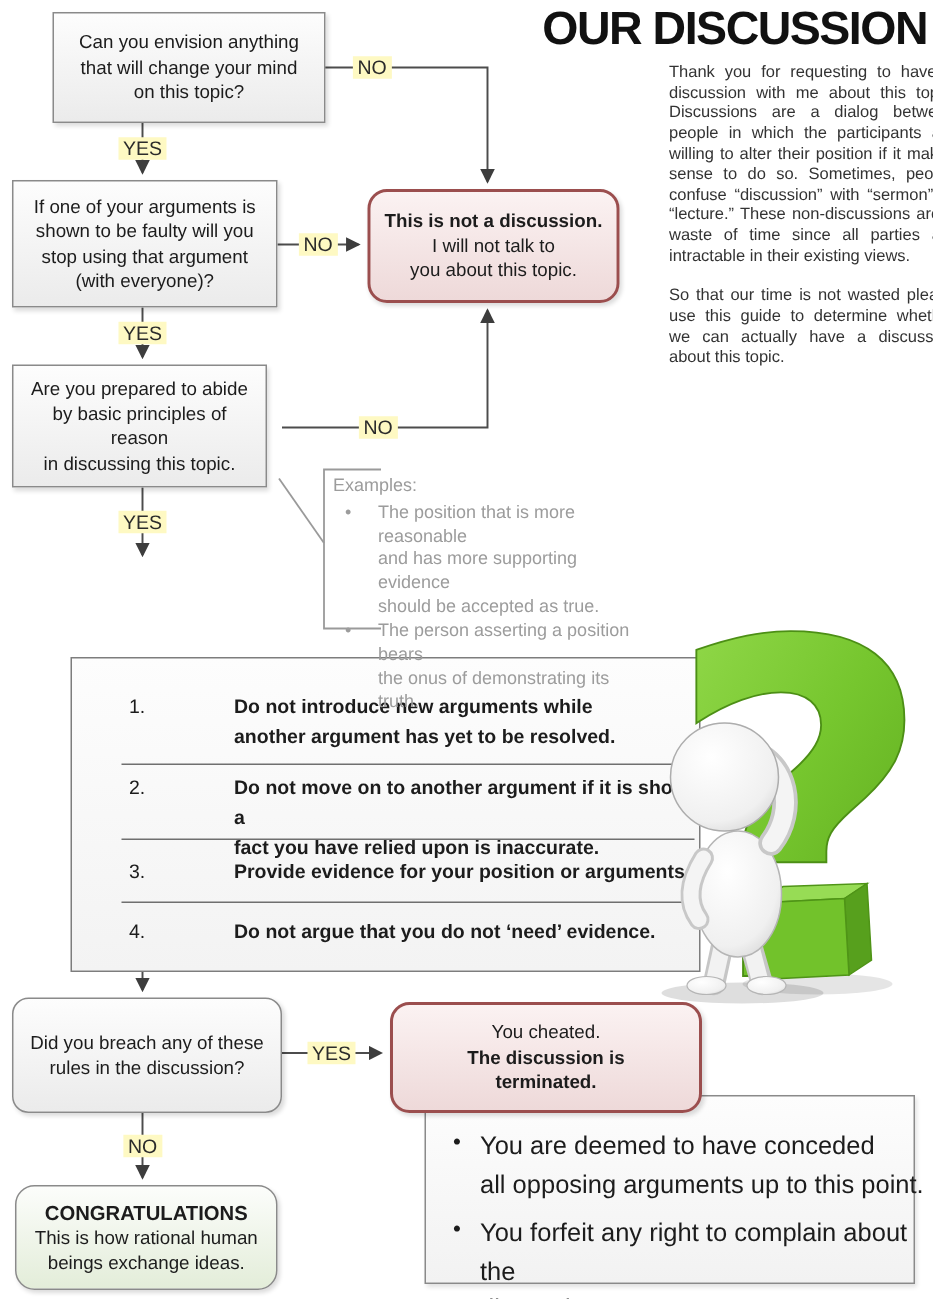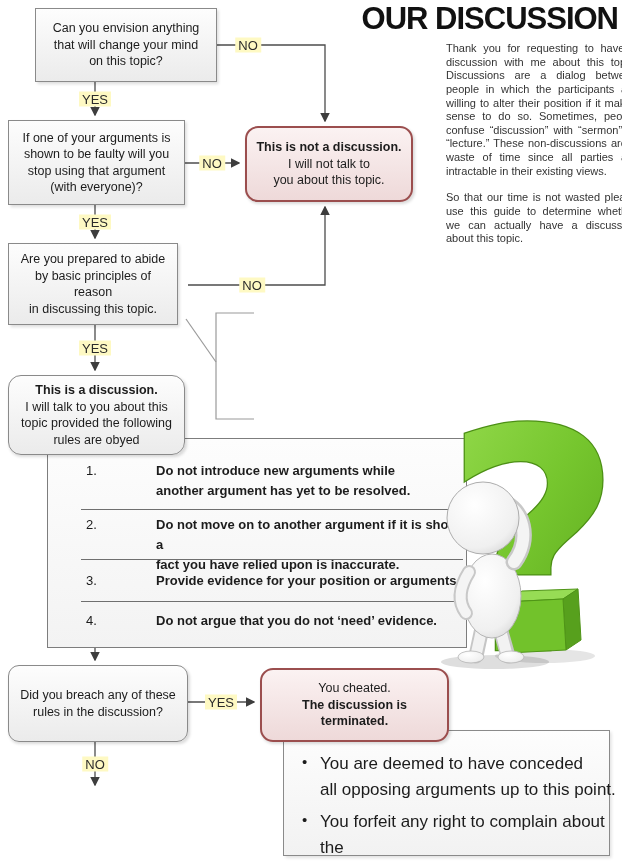--- a/index.html
+++ b/index.html
@@ -121,27 +121,29 @@
   <div class="box red rounded" style="left:245px; top:126px; width:168px; height:76px;">
     <div class="b-title">This is not a discussion.</div>
     <div class="b-body">I will not talk to
 you about this topic.</div>
   </div>
 
   <div class="box" style="left:8px; top:243px; width:170px; height:82px;">Are you prepared to abide
 by basic principles of reason
 in discussing this topic.</div>
 
-
-  <div class="box rounded" style="left:8px; top:375px; width:177px; height:80px;">
-    <div class="b-title">This is a discussion.</div>
-    <div class="b-body">I will talk to you about this
-topic provided the following
-rules are obyed</div>
-  </div>
+  <div class="examples">
+    <div class="ex-head">Examples:</div>
+    <div class="ex-item">The position that is more reasonable
+and has more supporting evidence
+should be accepted as true.</div>
+    <div class="ex-item">The person asserting a position bears
+the onus of demonstrating its truth.</div>
+  </div>
+
 
   <div class="rules-panel">
     <div class="rule-row" style="top:22px;">
       <span class="rule-num">1.</span>
       <span class="rule-text">Do not introduce new arguments while
 another argument has yet to be resolved.</span>
     </div>
     <div class="rule-sep" style="top:70px;"></div>
     <div class="rule-row" style="top:76px;">
       <span class="rule-num">2.</span>
@@ -156,33 +158,38 @@
     <div class="rule-sep" style="top:162px;"></div>
     <div class="rule-row" style="top:172px;">
       <span class="rule-num">4.</span>
       <span class="rule-text">Do not argue that you do not ‘need’ evidence.</span>
     </div>
   </div>
 
   <div class="box" style="left:8px; top:665px; width:180px; height:77px;border-radius:11px;">Did you breach any of these
 rules in the discussion?</div>
 
-  <div class="box red rounded" style="left:260px; top:668px; width:189px; height:74px; z-index:3;">
+  <div class="box red rounded" style="left:260px; top:668px; width:208px; height:74px; z-index:3;">
     <div class="b-body">You cheated.</div>
     <div class="b-title">The discussion is
 terminated.</div>
   </div>
 
   <div class="conseq-panel">
     <div class="conseq-item" style="top:20px;">You are deemed to have conceded
 all opposing arguments up to this point.</div>
     <div class="conseq-item" style="top:78px;">You forfeit any right to complain about the
 discussion.</div>
   </div>
 
+  <div class="box green rounded" style="left:10px; top:790px; width:175px; height:70px;">
+    <div class="b-title" style="font-size:13.5px;">CONGRATULATIONS</div>
+    <div class="b-body">This is how rational human
+beings exchange ideas.</div>
+  </div>
 
   <span class="edge-label" style="left:248px; top:45px;">NO</span>
   <span class="edge-label" style="left:95px;  top:99px;">YES</span>
   <span class="edge-label" style="left:212px; top:163px;">NO</span>
   <span class="edge-label" style="left:95px;  top:222px;">YES</span>
   <span class="edge-label" style="left:252px; top:285px;">NO</span>
   <span class="edge-label" style="left:95px;  top:348px;">YES</span>
   <span class="edge-label" style="left:221px; top:702px;">YES</span>
   <span class="edge-label" style="left:95px;  top:764px;">NO</span>
 

